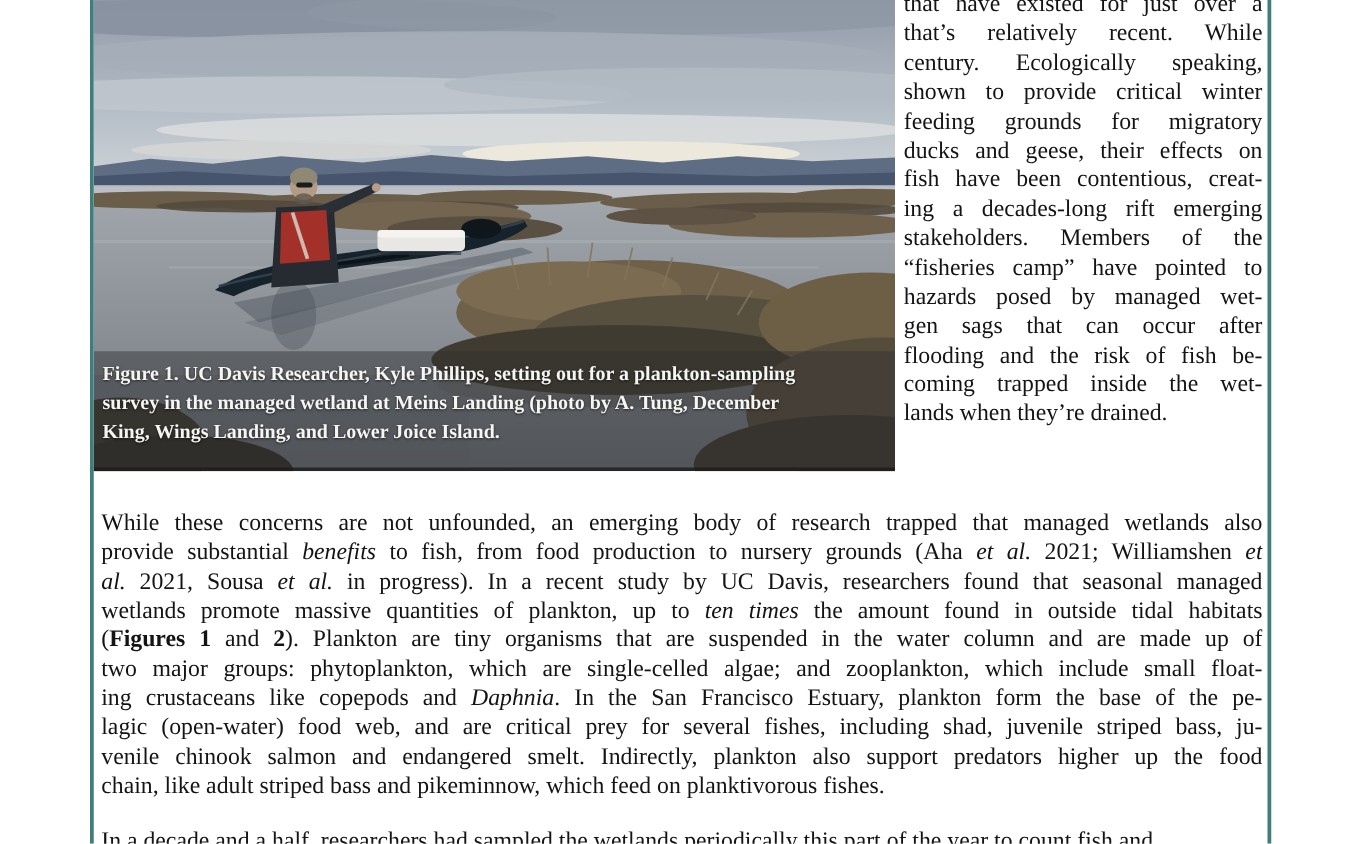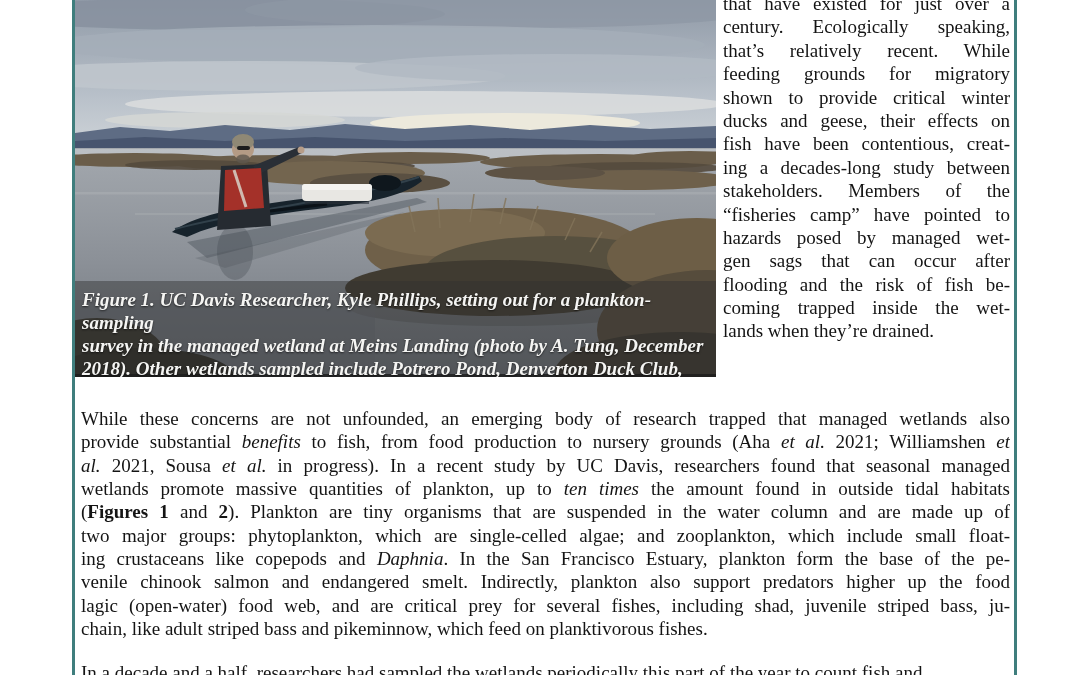--- a/index.html
+++ b/index.html
@@ -9,21 +9,21 @@
     font-family:"Liberation Serif","DejaVu Serif",serif;
   }
   .vline{position:absolute;top:0;height:675px;width:3px;background:#3F7E7D;}
   .vline.left{left:72px;}
   .vline.right{left:1014px;}
 
   .photo-wrap{position:absolute;left:75px;top:0;width:641px;height:377px;overflow:hidden;}
   .photo-wrap svg{display:block;}
   .caption{
     position:absolute;left:7px;top:288px;width:628px;
-    font-size:19px;line-height:23px;font-style:italic;font-weight:bold;
+    font-size:16px;line-height:23px;font-weight:bold;
     color:#f5f5f3;text-shadow:0 1px 2px rgba(0,0,0,.65);
   }
 
   .intro-col{
     position:absolute;left:723px;top:-8px;width:287px;
     font-size:19px;line-height:23.4px;
   }
   .body-para{
     position:absolute;left:81px;top:407px;width:929px;
     font-size:19px;line-height:23.35px;
@@ -133,49 +133,48 @@
     <ellipse cx="22" cy="360" rx="70" ry="42" fill="#3a372f"></ellipse>
     <ellipse cx="65" cy="378" rx="95" ry="30" fill="#2e2c26"></ellipse>
 
     <rect x="0" y="281" width="641" height="96" fill="#303030" opacity="0.45"></rect>
     <rect x="0" y="374" width="641" height="3" fill="#1b1b1b" opacity="0.8"></rect>
   </svg>
 
   <div class="caption">
       <div class="tline">Figure 1. UC Davis Researcher, Kyle Phillips, setting out for a plankton-sampling</div>
       <div class="tline">survey in the managed wetland at Meins Landing (photo by A. Tung, December</div>
-      <div class="tline">2018). Other wetlands sampled include Potrero Pond, Denverton Duck Club, Grizzly</div>
       <div class="tline">King, Wings Landing, and Lower Joice Island.</div>
     </div>
 </div>
 
 <div class="intro-col">
     <div class="tline j">that have existed for just over a</div>
+    <div class="tline j">that’s relatively recent. While</div>
     <div class="tline j">century. Ecologically speaking,</div>
-    <div class="tline j">that’s relatively recent. While</div>
+    <div class="tline j">shown to provide critical winter</div>
     <div class="tline j">feeding grounds for migratory</div>
-    <div class="tline j">shown to provide critical winter</div>
     <div class="tline j">ducks and geese, their effects on</div>
     <div class="tline j">fish have been contentious, creat-</div>
-    <div class="tline j">ing a decades-long study between</div>
+    <div class="tline j">ing a decades-long rift emerging</div>
     <div class="tline j">stakeholders. Members of the</div>
     <div class="tline j">“fisheries camp” have pointed to</div>
     <div class="tline j">hazards posed by managed wet-</div>
     <div class="tline j">gen sags that can occur after</div>
     <div class="tline j">flooding and the risk of fish be-</div>
     <div class="tline j">coming trapped inside the wet-</div>
     <div class="tline">lands when they’re drained.</div>
   </div>
 
 <div class="body-para">
     <div class="tline j">While these concerns are not unfounded, an emerging body of research trapped that managed wetlands also</div>
     <div class="tline j">provide substantial <i>benefits</i> to fish, from food production to nursery grounds (Aha <i>et al.</i> 2021; Williamshen <i>et</i></div>
     <div class="tline j"><i>al.</i> 2021, Sousa <i>et al.</i> in progress). In a recent study by UC Davis, researchers found that seasonal managed</div>
     <div class="tline j">wetlands promote massive quantities of plankton, up to <i>ten times</i> the amount found in outside tidal habitats</div>
     <div class="tline j">(<b>Figures 1</b> and <b>2</b>). Plankton are tiny organisms that are suspended in the water column and are made up of</div>
     <div class="tline j">two major groups: phytoplankton, which are single-celled algae; and zooplankton, which include small float-</div>
     <div class="tline j">ing crustaceans like copepods and <i>Daphnia</i>. In the San Francisco Estuary, plankton form the base of the pe-</div>
+    <div class="tline j">lagic (open-water) food web, and are critical prey for several fishes, including shad, juvenile striped bass, ju-</div>
     <div class="tline j">venile chinook salmon and endangered smelt. Indirectly, plankton also support predators higher up the food</div>
-    <div class="tline j">lagic (open-water) food web, and are critical prey for several fishes, including shad, juvenile striped bass, ju-</div>
     <div class="tline">chain, like adult striped bass and pikeminnow, which feed on planktivorous fishes.</div>
   </div>
 
 <div class="cut-line">In a decade and a half, researchers had sampled the wetlands periodically this part of the year to count fish and</div>
 
 </body></html>

